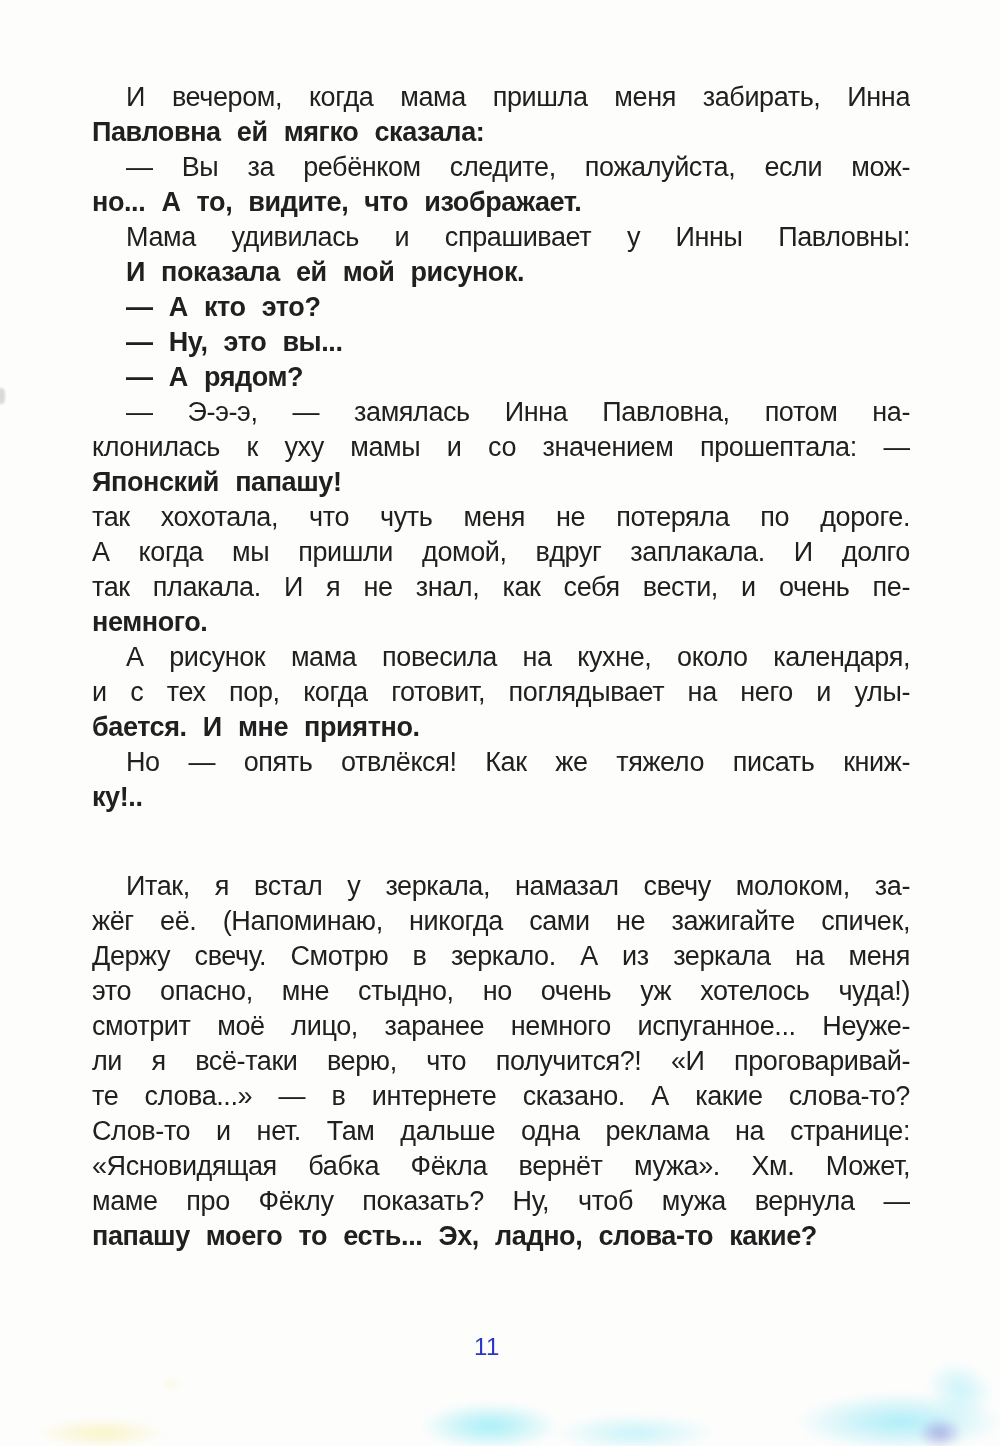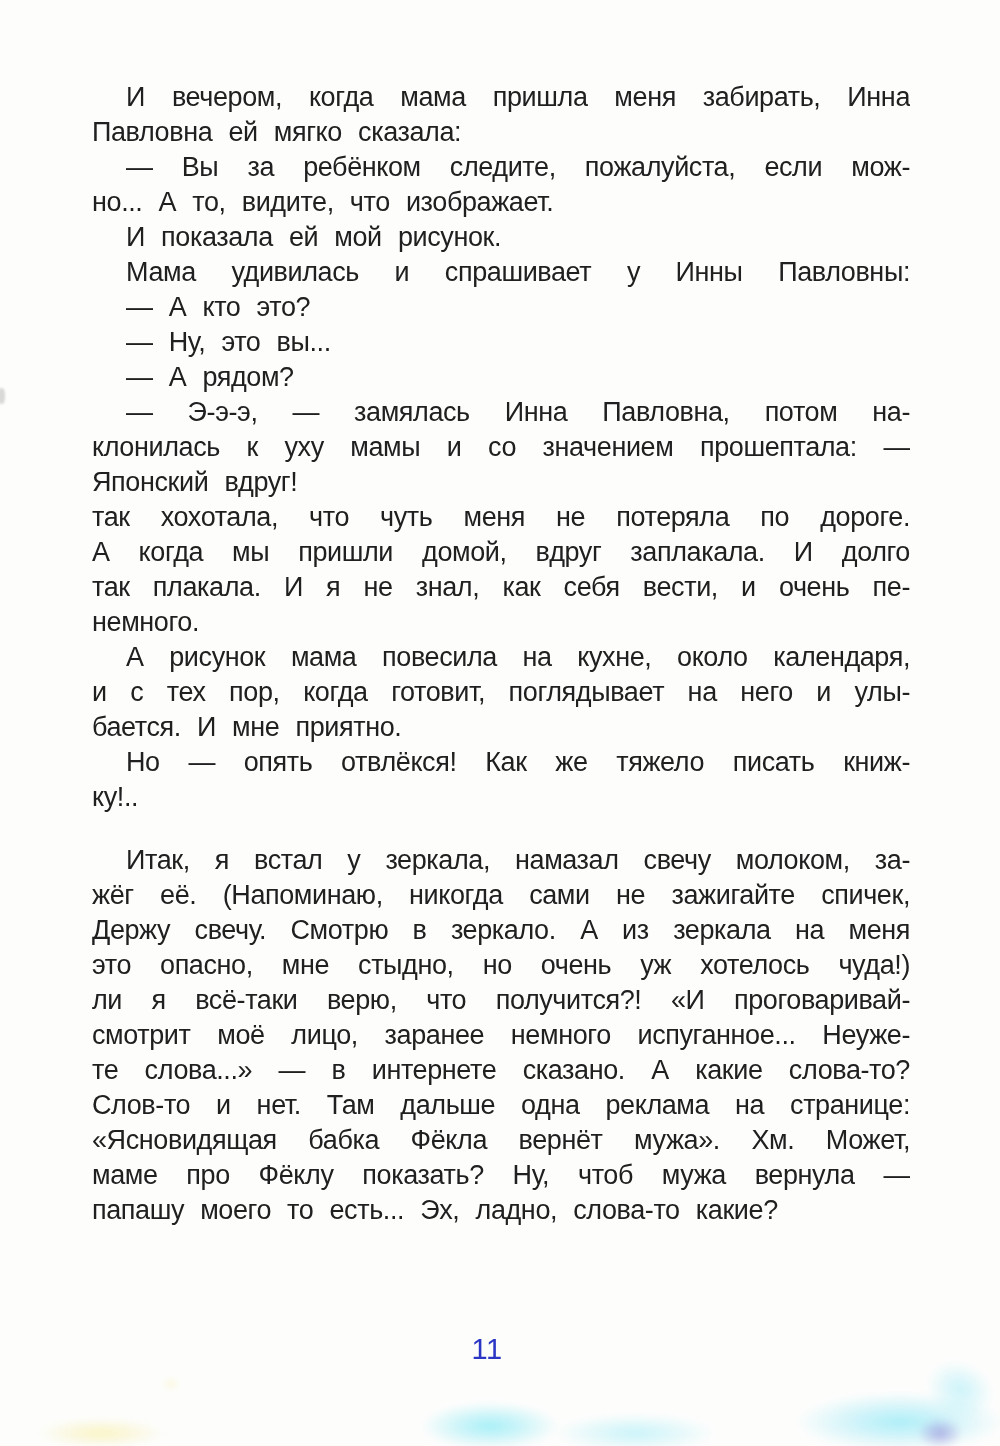--- a/index.html
+++ b/index.html
@@ -14,44 +14,45 @@
     position: absolute; inset: 0;
   }
   .text-block {
     position: absolute;
     left: 92px; top: 80px; width: 818px;
     color: #202020;
     font-size: 27px;
     letter-spacing: -0.4px;
   }
   .paragraph { margin: 0; padding: 0; }
-  .section-gap { margin-top: 28px; }
+  .section-gap { margin-top: 54px; }
   .line {
     height: 35px;
     line-height: 35px;
     word-spacing: 4px;
     white-space: normal;
     overflow: hidden;
   }
   .line.indent { padding-left: 34px; }
   .line.stretch {
     text-align: justify;
     text-align-last: justify;
     -moz-text-align-last: justify;
   }
   .line:not(.stretch) {
     text-align: left;
     word-spacing: 9px;
     white-space: nowrap;
+    font-weight: bold;
   }
   .page-number {
     position: absolute;
     left: 92px; top: 1333px; width: 818px;
     text-align: center;
-    font-size: 29px;
+    font-size: 24px;
     letter-spacing: 0.5px;
     transform: translateX(-14px);
   }
   
   .stain { position: absolute; pointer-events: none; filter: blur(3px); border-radius: 50%; }
   .stain-yellow-1 { left: 36px; top: 1418px; width: 130px; height: 30px;
     background: radial-gradient(ellipse at center, rgba(246,236,150,.55), rgba(246,236,150,0) 70%); }
   .stain-yellow-2 { left: 163px; top: 1379px; width: 16px; height: 10px;
     background: radial-gradient(ellipse at center, rgba(250,240,160,.5), rgba(250,240,160,0) 75%); }
   .stain-cyan-1 { left: 420px; top: 1402px; width: 140px; height: 48px;
@@ -75,38 +76,38 @@
   <div class="text-block" style="color: rgb(32, 32, 32);">
       <div class="paragraph">
         <div class="line indent stretch">И вечером, когда мама пришла меня забирать, Инна</div>
         <div class="line">Павловна ей мягко сказала:</div>
       </div>
       <div class="paragraph">
         <div class="line indent stretch">— Вы за ребёнком следите, пожалуйста, если мож-</div>
         <div class="line">но... А то, видите, что изображает.</div>
       </div>
       <div class="paragraph">
-        <div class="line indent">И показала ей мой рисунок.</div>
+        <div class="line indent stretch">Мама удивилась и спрашивает у Инны Павловны:</div>
       </div>
       <div class="paragraph">
-        <div class="line indent stretch">Мама удивилась и спрашивает у Инны Павловны:</div>
+        <div class="line indent">И показала ей мой рисунок.</div>
       </div>
       <div class="paragraph">
         <div class="line indent">— А кто это?</div>
       </div>
       <div class="paragraph">
         <div class="line indent">— Ну, это вы...</div>
       </div>
       <div class="paragraph">
         <div class="line indent">— А рядом?</div>
       </div>
       <div class="paragraph">
         <div class="line indent stretch">— Э-э-э, — замялась Инна Павловна, потом на-</div>
         <div class="line stretch">клонилась к уху мамы и со значением прошептала: —</div>
-        <div class="line">Японский вдруг!</div>
+        <div class="line">Японский папашу!</div>
       </div>
       <div class="paragraph">
         <div class="line stretch">так хохотала, что чуть меня не потеряла по дороге.</div>
         <div class="line stretch">А когда мы пришли домой, вдруг заплакала. И долго</div>
         <div class="line stretch">так плакала. И я не знал, как себя вести, и очень пе-</div>
         <div class="line">немного.</div>
       </div>
       <div class="paragraph">
         <div class="line indent stretch">А рисунок мама повесила на кухне, около календаря,</div>
         <div class="line stretch">и с тех пор, когда готовит, поглядывает на него и улы-</div>
@@ -114,22 +115,22 @@
       </div>
       <div class="paragraph">
         <div class="line indent stretch">Но — опять отвлёкся! Как же тяжело писать книж-</div>
         <div class="line">ку!..</div>
       </div>
       <div class="paragraph section-gap">
         <div class="line indent stretch">Итак, я встал у зеркала, намазал свечу молоком, за-</div>
         <div class="line stretch">жёг её. (Напоминаю, никогда сами не зажигайте спичек,</div>
         <div class="line stretch">Держу свечу. Смотрю в зеркало. А из зеркала на меня</div>
         <div class="line stretch">это опасно, мне стыдно, но очень уж хотелось чуда!)</div>
+        <div class="line stretch">смотрит моё лицо, заранее немного испуганное... Неуже-</div>
         <div class="line stretch">ли я всё-таки верю, что получится?! «И проговаривай-</div>
-        <div class="line stretch">смотрит моё лицо, заранее немного испуганное... Неуже-</div>
         <div class="line stretch">те слова...» — в интернете сказано. А какие слова-то?</div>
         <div class="line stretch">Слов-то и нет. Там дальше одна реклама на странице:</div>
         <div class="line stretch">«Ясновидящая бабка Фёкла вернёт мужа». Хм. Может,</div>
         <div class="line stretch">маме про Фёклу показать? Ну, чтоб мужа вернула —</div>
         <div class="line">папашу моего то есть... Эх, ладно, слова-то какие?</div>
       </div>
     </div>
 
   <div class="page-number" style="color: rgb(43, 54, 196);">11</div>
 

